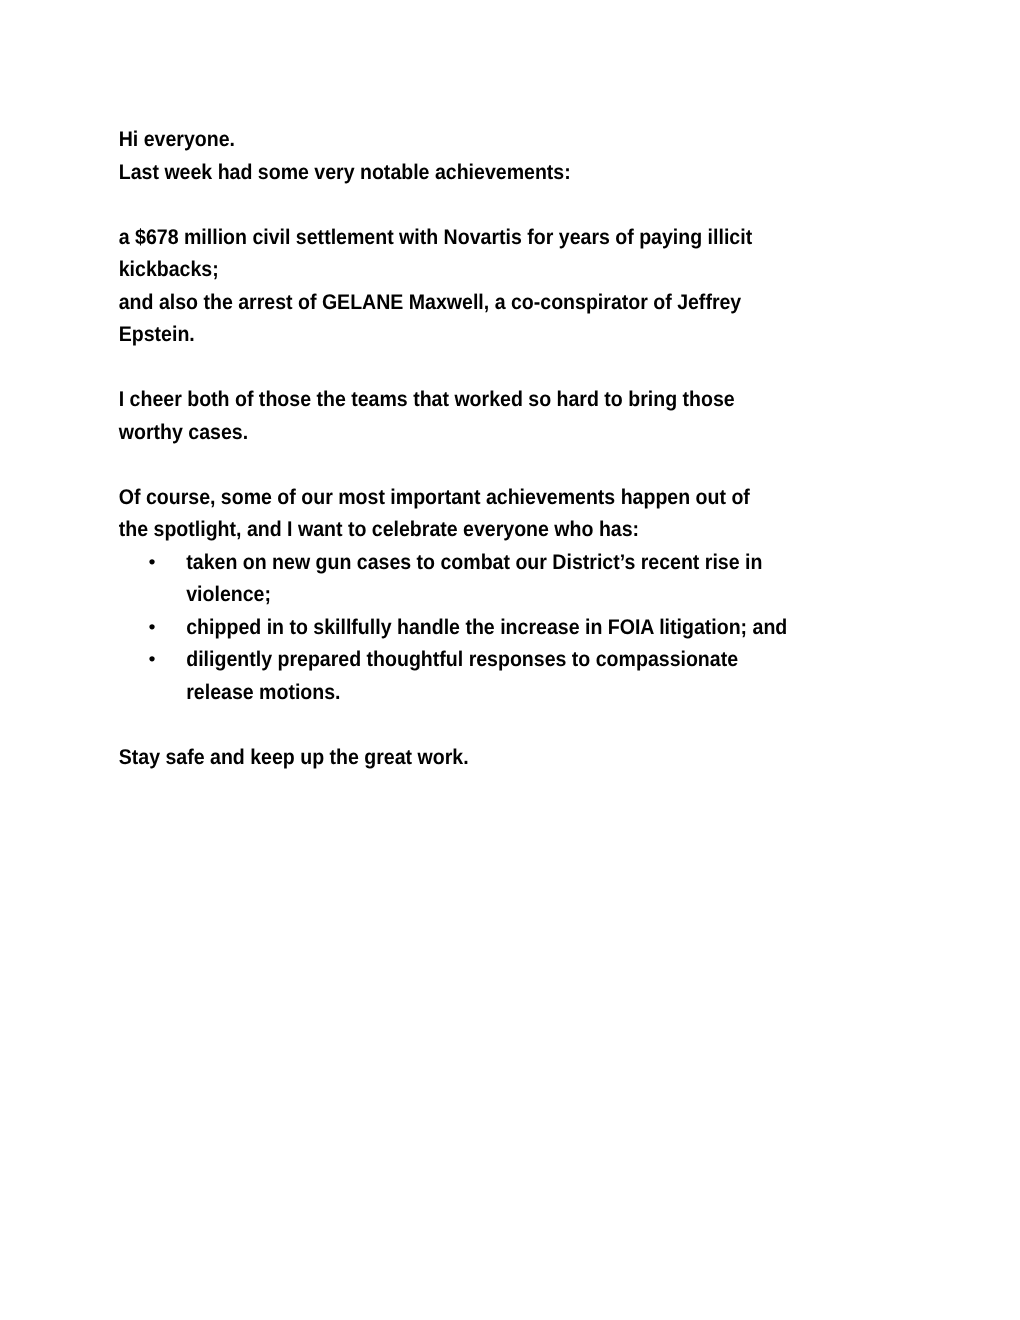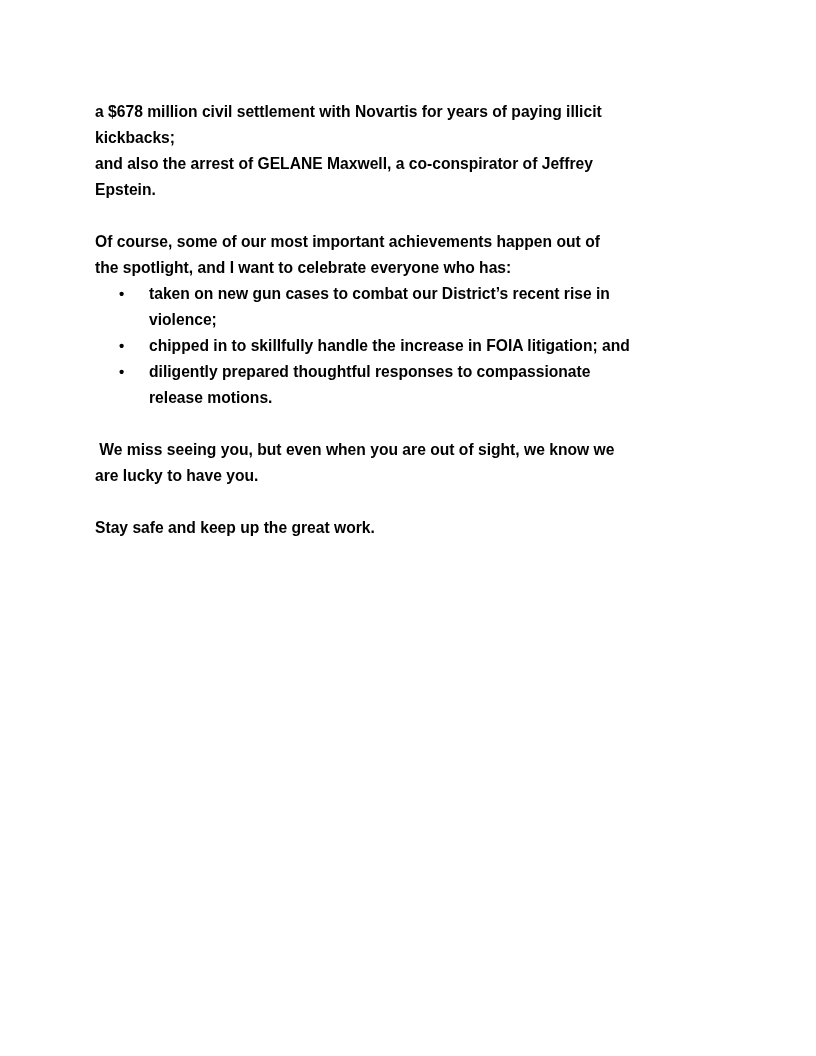--- a/index.html
+++ b/index.html
@@ -52,28 +52,36 @@
   .italic {
     font-style: italic;
   }
 </style>
 </head>
 <body>
 
 <div class="page">
   <div class="content">
 
+    <div class="para">
+      <div class="line">Hi everyone.</div>
+      <div class="line">Last week had some very notable achievements:</div>
+    </div>
 
     <div class="para">
       <div class="line">a $678 million civil settlement with Novartis for years of paying illicit</div>
       <div class="line">kickbacks;</div>
       <div class="line">and also the arrest of GELANE Maxwell, a co-conspirator of Jeffrey</div>
       <div class="line">Epstein.</div>
     </div>
 
+    <div class="para">
+      <div class="line">I cheer both of those the teams that worked so hard to bring those</div>
+      <div class="line">worthy cases.</div>
+    </div>
 
     <div class="para">
       <div class="line">Of course, some of our most important achievements happen out of</div>
       <div class="line">the spotlight, and I want to celebrate everyone who has:</div>
 
       <div class="bullet-list">
         <div class="bullet-item">
           <span class="marker">•</span>
           <div class="line">taken on new gun cases to combat our District’s recent rise in</div>
           <div class="line">violence;</div>
@@ -84,23 +92,19 @@
         </div>
         <div class="bullet-item">
           <span class="marker">•</span>
           <div class="line">diligently prepared thoughtful responses to compassionate</div>
           <div class="line">release motions.</div>
         </div>
       </div>
     </div>
 
 
-    <div class="para">
-      <div class="line"> We miss seeing you, but even when you are out of sight, we know we</div>
-      <div class="line">are lucky to have you.</div>
-    </div>
 
     <div class="para">
       <div class="line">Stay safe and keep up the great work.</div>
     </div>
 
   </div>
 </div>
 
 </body></html>

